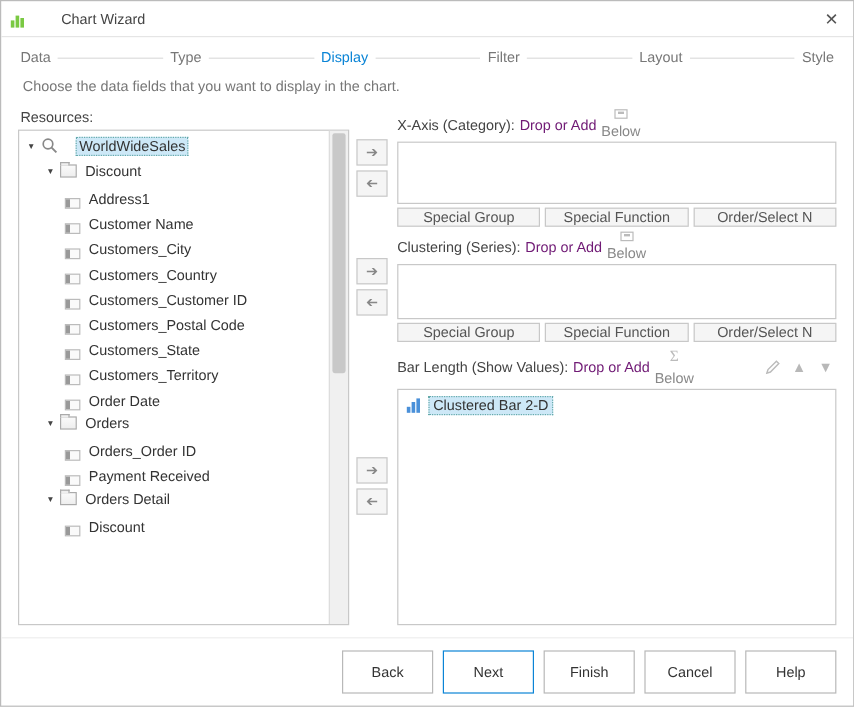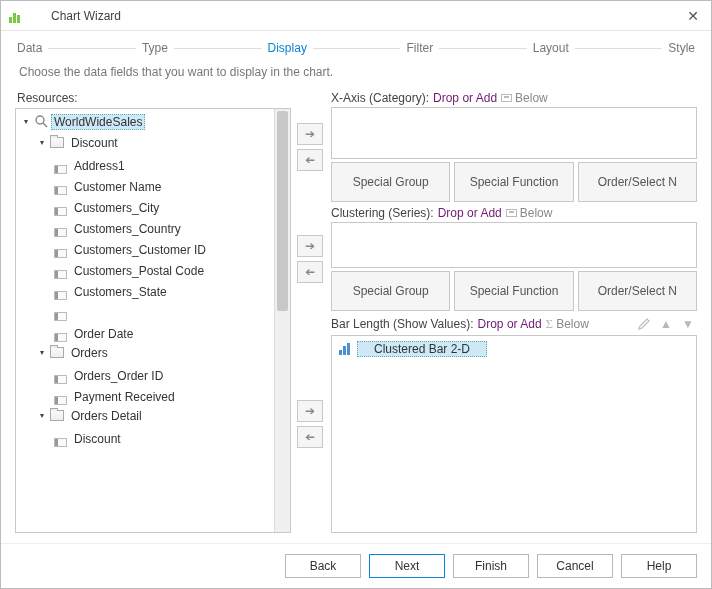--- a/index.html
+++ b/index.html
@@ -28,54 +28,54 @@
 .tree-sb .thumb { position: absolute; left: 2px; right: 2px; top: 2px; height: 200px; background: #c8c8c8; border-radius: 2px; }
 
 .node { display: flex; align-items: center; height: 21px; white-space: nowrap; cursor: default; }
 .tw { width: 12px; height: 12px; margin-right: 2px; display: inline-flex; align-items: center; justify-content: center; font-size: 8px; color: #666; }
 .tw.open::before { content: "▾"; color: #444; }
 .mag { width: 14px; height: 14px; margin-right: 3px; display: inline-flex; align-items: center; justify-content: center; }
 .fld { width: 14px; height: 11px; margin-right: 4px; border: 1px solid #aaa; background: linear-gradient(#fafafa,#eee); position: relative; }
 .fld::before { content: ""; position: absolute; left: -1px; top: -3px; width: 6px; height: 2px; border: 1px solid #aaa; border-bottom: none; background: #eee; }
 .fieldic { width: 13px; height: 9px; margin-right: 4px; border: 1px solid #bbb; background: linear-gradient(to right, #999 0, #999 3px, #fafafa 3px, #fafafa 100%); }
 .node .lbl { padding: 1px 3px; }
-.node.sel .lbl { background: #cde8f7; border: 1px dotted #6aa; padding: 0 2px; }
+.node.sel .lbl { background: #cde8f7; border: 1px dotted #6aa; padding: 0 2px; margin-left: 12px; }
 .d0 { padding-left: 4px; }
 .d1 { padding-left: 20px; }
 .d2 { padding-left: 38px; align-items: flex-end; }
 
 .right-col { flex: 1; display: flex; flex-direction: column; gap: 4px; min-height: 0; }
 .section { display: flex; gap: 6px; }
 .sec-arrows { width: 28px; display: flex; flex-direction: column; gap: 4px; justify-content: center; }
 .arrbtn { width: 26px; height: 22px; border: 1px solid #c8c8c8; background: #f5f5f5; display: flex; align-items: center; justify-content: center; color: #888; cursor: default; }
 .sec-body { flex: 1; display: flex; flex-direction: column; }
 .sec-head { color: #444; padding-bottom: 2px; display: flex; align-items: center; gap: 4px; }
 .sec-head .hint { color: #701a75; }
-.sec-head .below { display: inline-flex; align-items: center; gap: 3px; color: #888; }
+.sec-head .below { display: inline-flex; align-items: center; gap: 3px; color: #888; flex-direction: column; }
 .below-ic { width: 11px; height: 8px; border: 1px solid #bbb; position: relative; }
 .below-ic::after { content: ""; position: absolute; left: 2px; top: 1px; right: 2px; height: 2px; background: #bbb; }
 .sigma { font-family: "Times New Roman", serif; font-size: 13px; color: #bbb; }
 .drop { border: 1px solid #c8c8c8; background: #fff; min-height: 52px; }
 .drop.mid { min-height: 46px; }
 .drop.tall { flex: 1; min-height: 140px; padding: 3px; }
 .btnrow { display: flex; margin-top: 3px; }
-.minibtn { flex: 1; height: 40px; border: 1px solid #c8c8c8; background: #f5f5f5; display: flex; align-items: center; justify-content: center; color: #555; margin-left: 4px; cursor: default; }
+.minibtn { flex: 1; height: 16px; border: 1px solid #c8c8c8; background: #f5f5f5; display: flex; align-items: center; justify-content: center; color: #555; margin-left: 4px; cursor: default; }
 .minibtn:first-child { margin-left: 0; }
 .iconbtns { display: flex; gap: 4px; margin-left: auto; }
 .iconbtn { width: 18px; height: 18px; display: flex; align-items: center; justify-content: center; color: #b8b8b8; cursor: default; }
 
 .chip { display: inline-flex; align-items: center; height: 20px; padding: 0 4px; background: #fff; }
 .chip .baric { width: 14px; height: 12px; margin-right: 4px; display: inline-flex; align-items: flex-end; gap: 1px; }
 .chip .baric span:nth-child(1){ width:3px; height:5px; background:#4a90d9;}
 .chip .baric span:nth-child(2){ width:3px; height:9px; background:#4a90d9;}
 .chip .baric span:nth-child(3){ width:3px; height:12px; background:#4a90d9;}
-.chip .txt { border: 1px dotted #6aa; background: #cde8f7; padding: 0 16px; }
+.chip .txt { border: 1px dotted #6aa; background: #cde8f7; padding: 0 3px; }
 
 .footer { display: flex; justify-content: flex-end; gap: 8px; padding: 10px 14px; border-top: 1px solid #eee; }
-.btn { min-width: 76px; height: 24px; border: 1px solid #b8b8b8; background: #fff; display: flex; align-items: center; justify-content: center; color: #333; cursor: default; }
+.btn { min-width: 76px; height: 36px; border: 1px solid #b8b8b8; background: #fff; display: flex; align-items: center; justify-content: center; color: #333; cursor: default; }
 .btn.primary { border-color: #0a84d6; }
 
 .sec-body.flexy { flex: 1; min-height: 0; }
 .section.flexy { flex: 1; min-height: 0; }
 </style>
 </head>
 <body>
 
 <div class="titlebar">
   <span class="app-icon">
@@ -146,20 +146,21 @@
         <div class="node d2">
             <span class="fieldic"></span>
             <span class="lbl">Customers_Postal Code</span>
           </div>
         <div class="node d2">
             <span class="fieldic"></span>
             <span class="lbl">Customers_State</span>
           </div>
         <div class="node d2">
             <span class="fieldic"></span>
+            <span class="lbl">Customers_Territory</span>
           </div>
         <div class="node d2">
             <span class="fieldic"></span>
             <span class="lbl">Order Date</span>
           </div>
         <div class="node d1">
             <span class="tw open"></span>
             <span class="fld"></span>
             <span class="lbl">Orders</span>
           </div>

